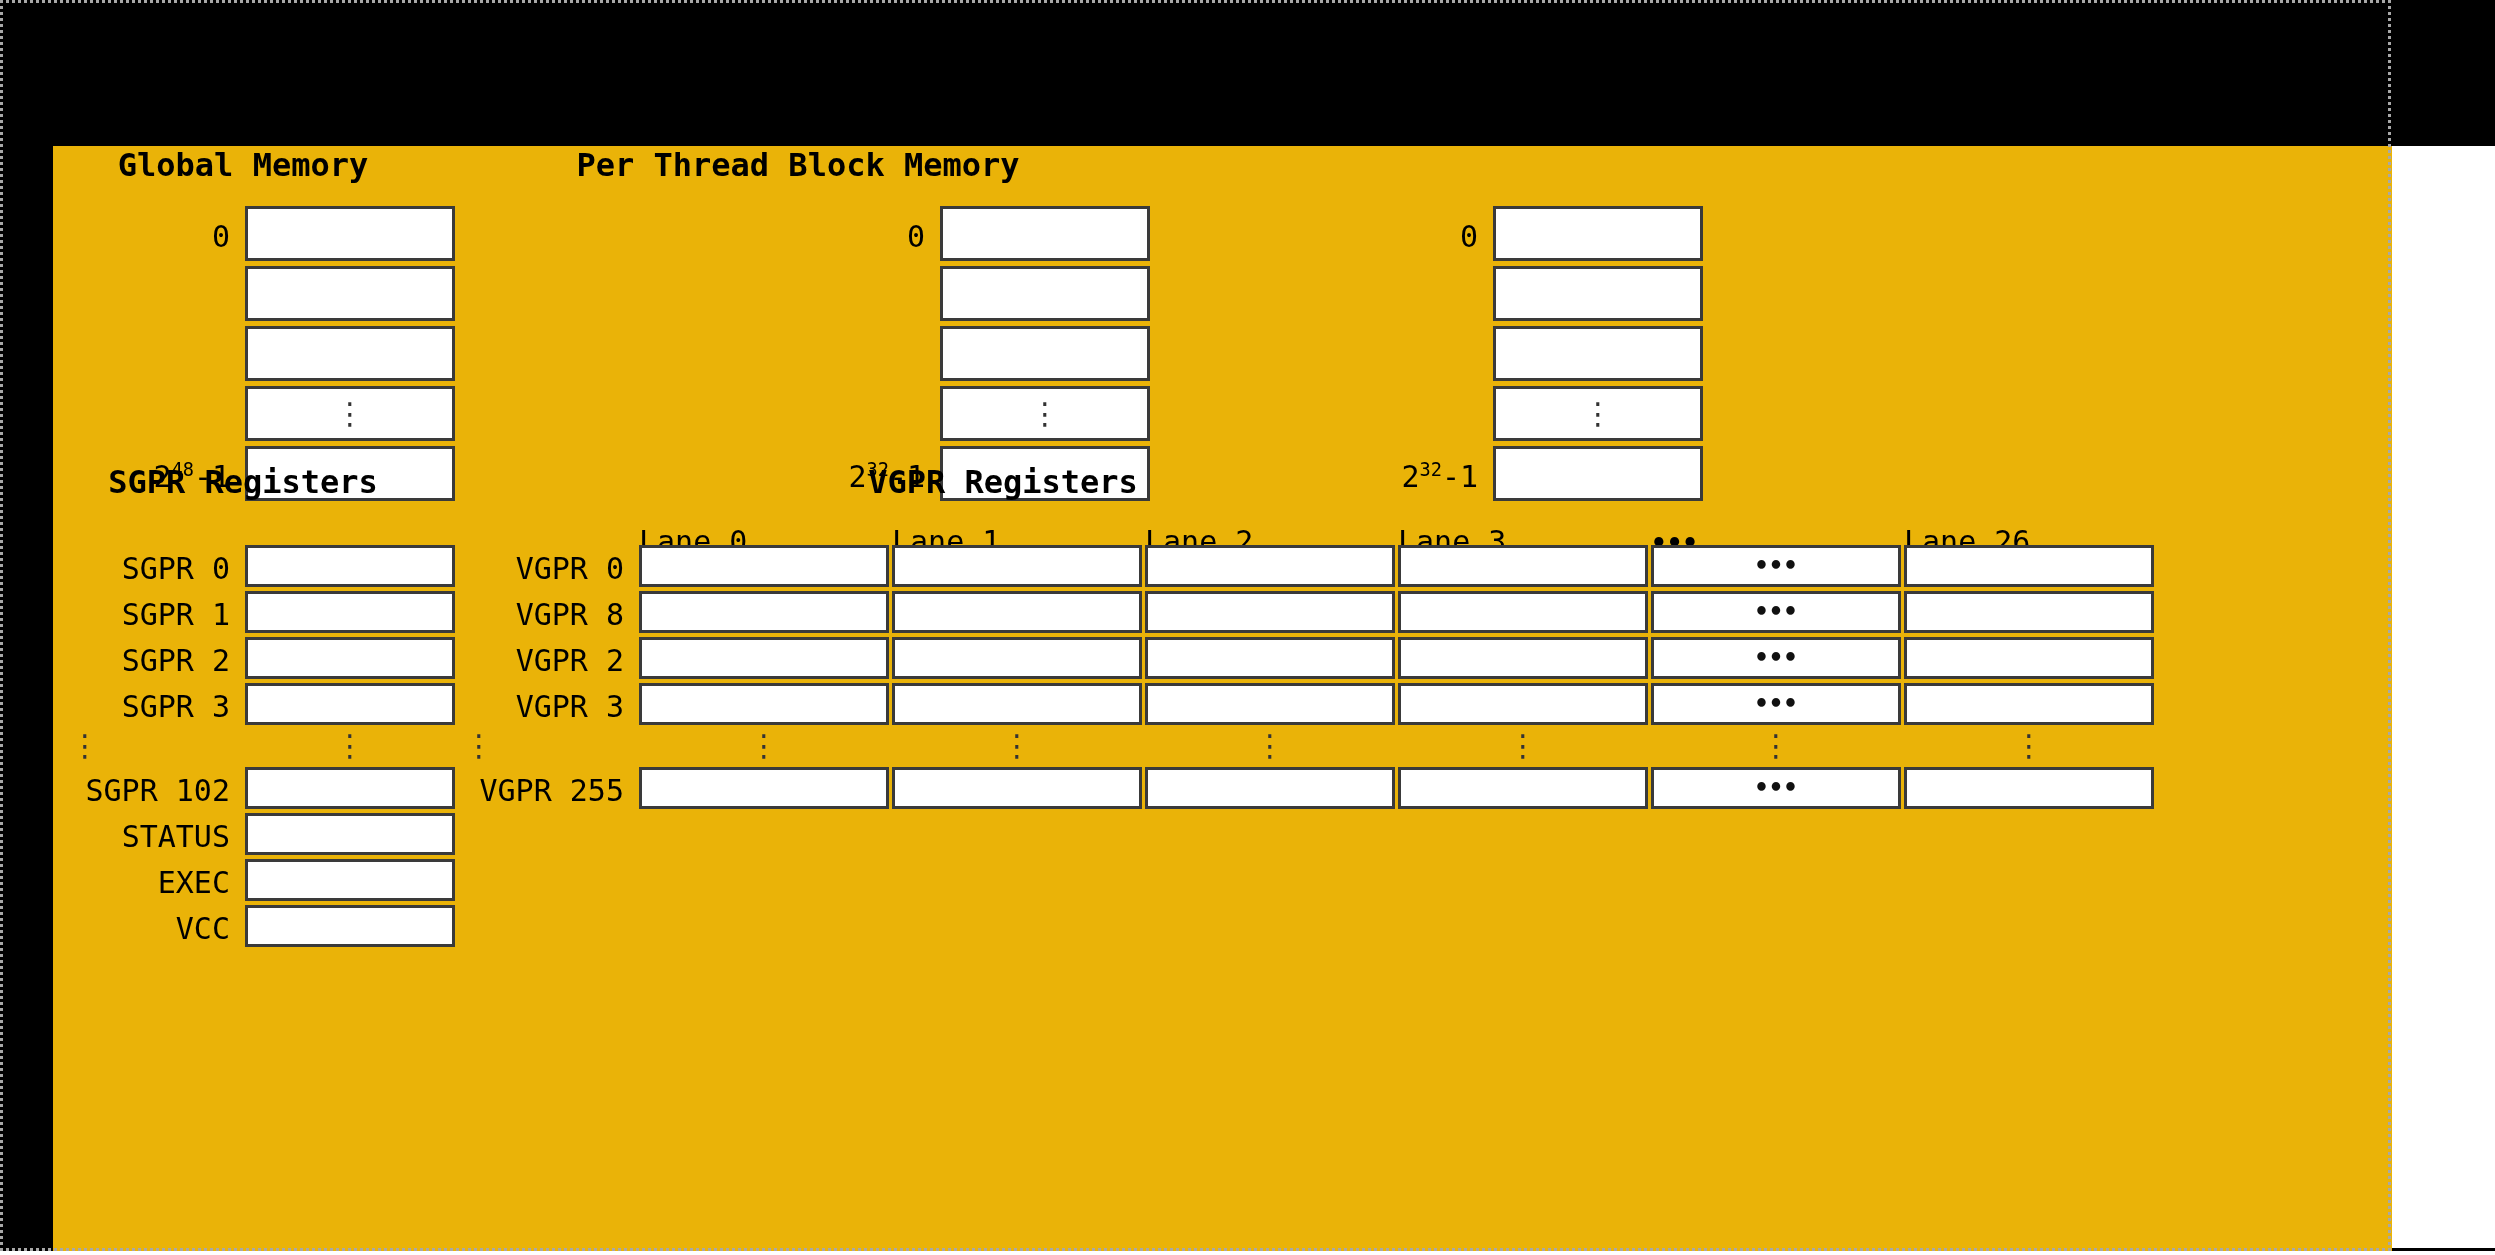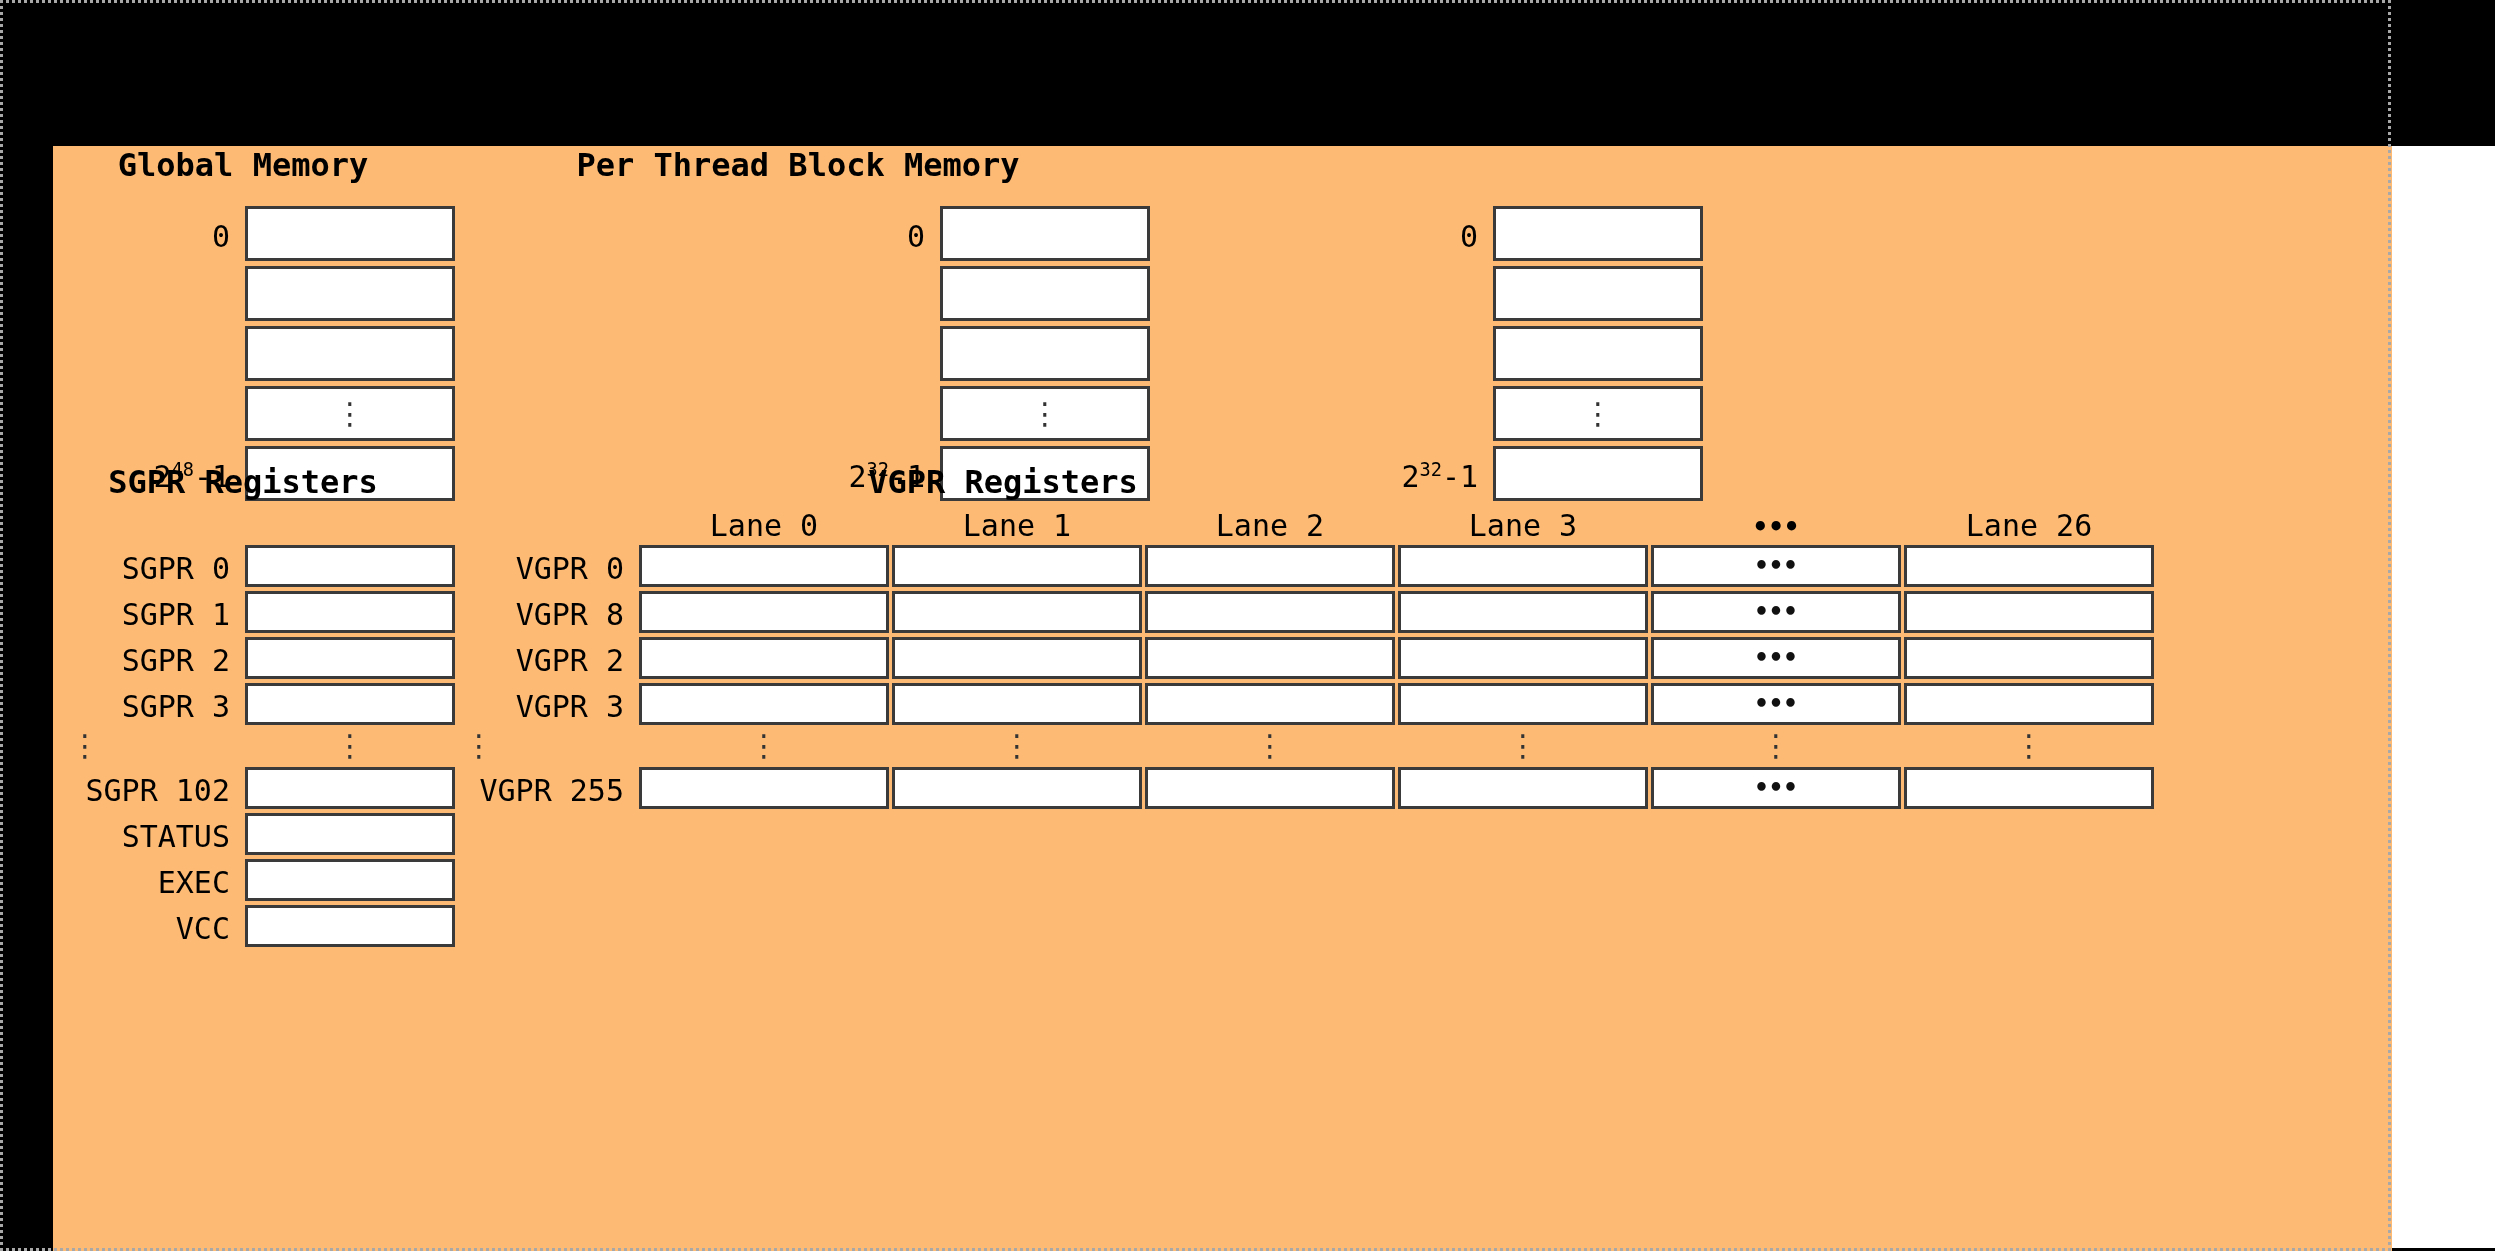--- a/index.html
+++ b/index.html
@@ -27,21 +27,21 @@
 
   
   #bar-top{position:absolute;left:0;top:0;width:2495px;height:146px;background:#000;z-index:4;}
   #bar-left{position:absolute;left:0;top:0;width:53px;height:1251px;background:#000;z-index:4;}
   #bar-right{position:absolute;left:2392px;top:0;width:103px;height:146px;background:#000;z-index:3;}
 
   
   #canvas{
     position:absolute;left:53px;top:146px;
     width:2339px;height:1105px;
-    background:#fdba74;
+    background:#eab308;
     z-index:1;
   }
 
   .abs{position:absolute;}
 
   
   .sec-title{
     font-weight:bold;font-size:32px;color:#000;
     letter-spacing:0px;white-space:nowrap;
     text-align:center;
@@ -63,21 +63,21 @@
     font-size:30px;color:#111;line-height:1;font-weight:bold;
   }
 
   
   .lbl{
     position:absolute;
     font-size:30px;color:#000;white-space:nowrap;
     font-family:"DejaVu Sans Mono","Liberation Mono",monospace;
   }
   .lbl.r{text-align:right;}
-  .lbl.c{text-align:center;}
+  .lbl.c{text-align:left;margin-top:16px;}
 
   .exp sup{font-size:0.62em;vertical-align:super;line-height:0;}
 
   .dotcol{
     position:absolute;text-align:center;
     font-family:"DejaVu Sans","Liberation Sans",sans-serif;
     font-size:30px;color:#333;line-height:1;
   }
 </style>
 </head>

